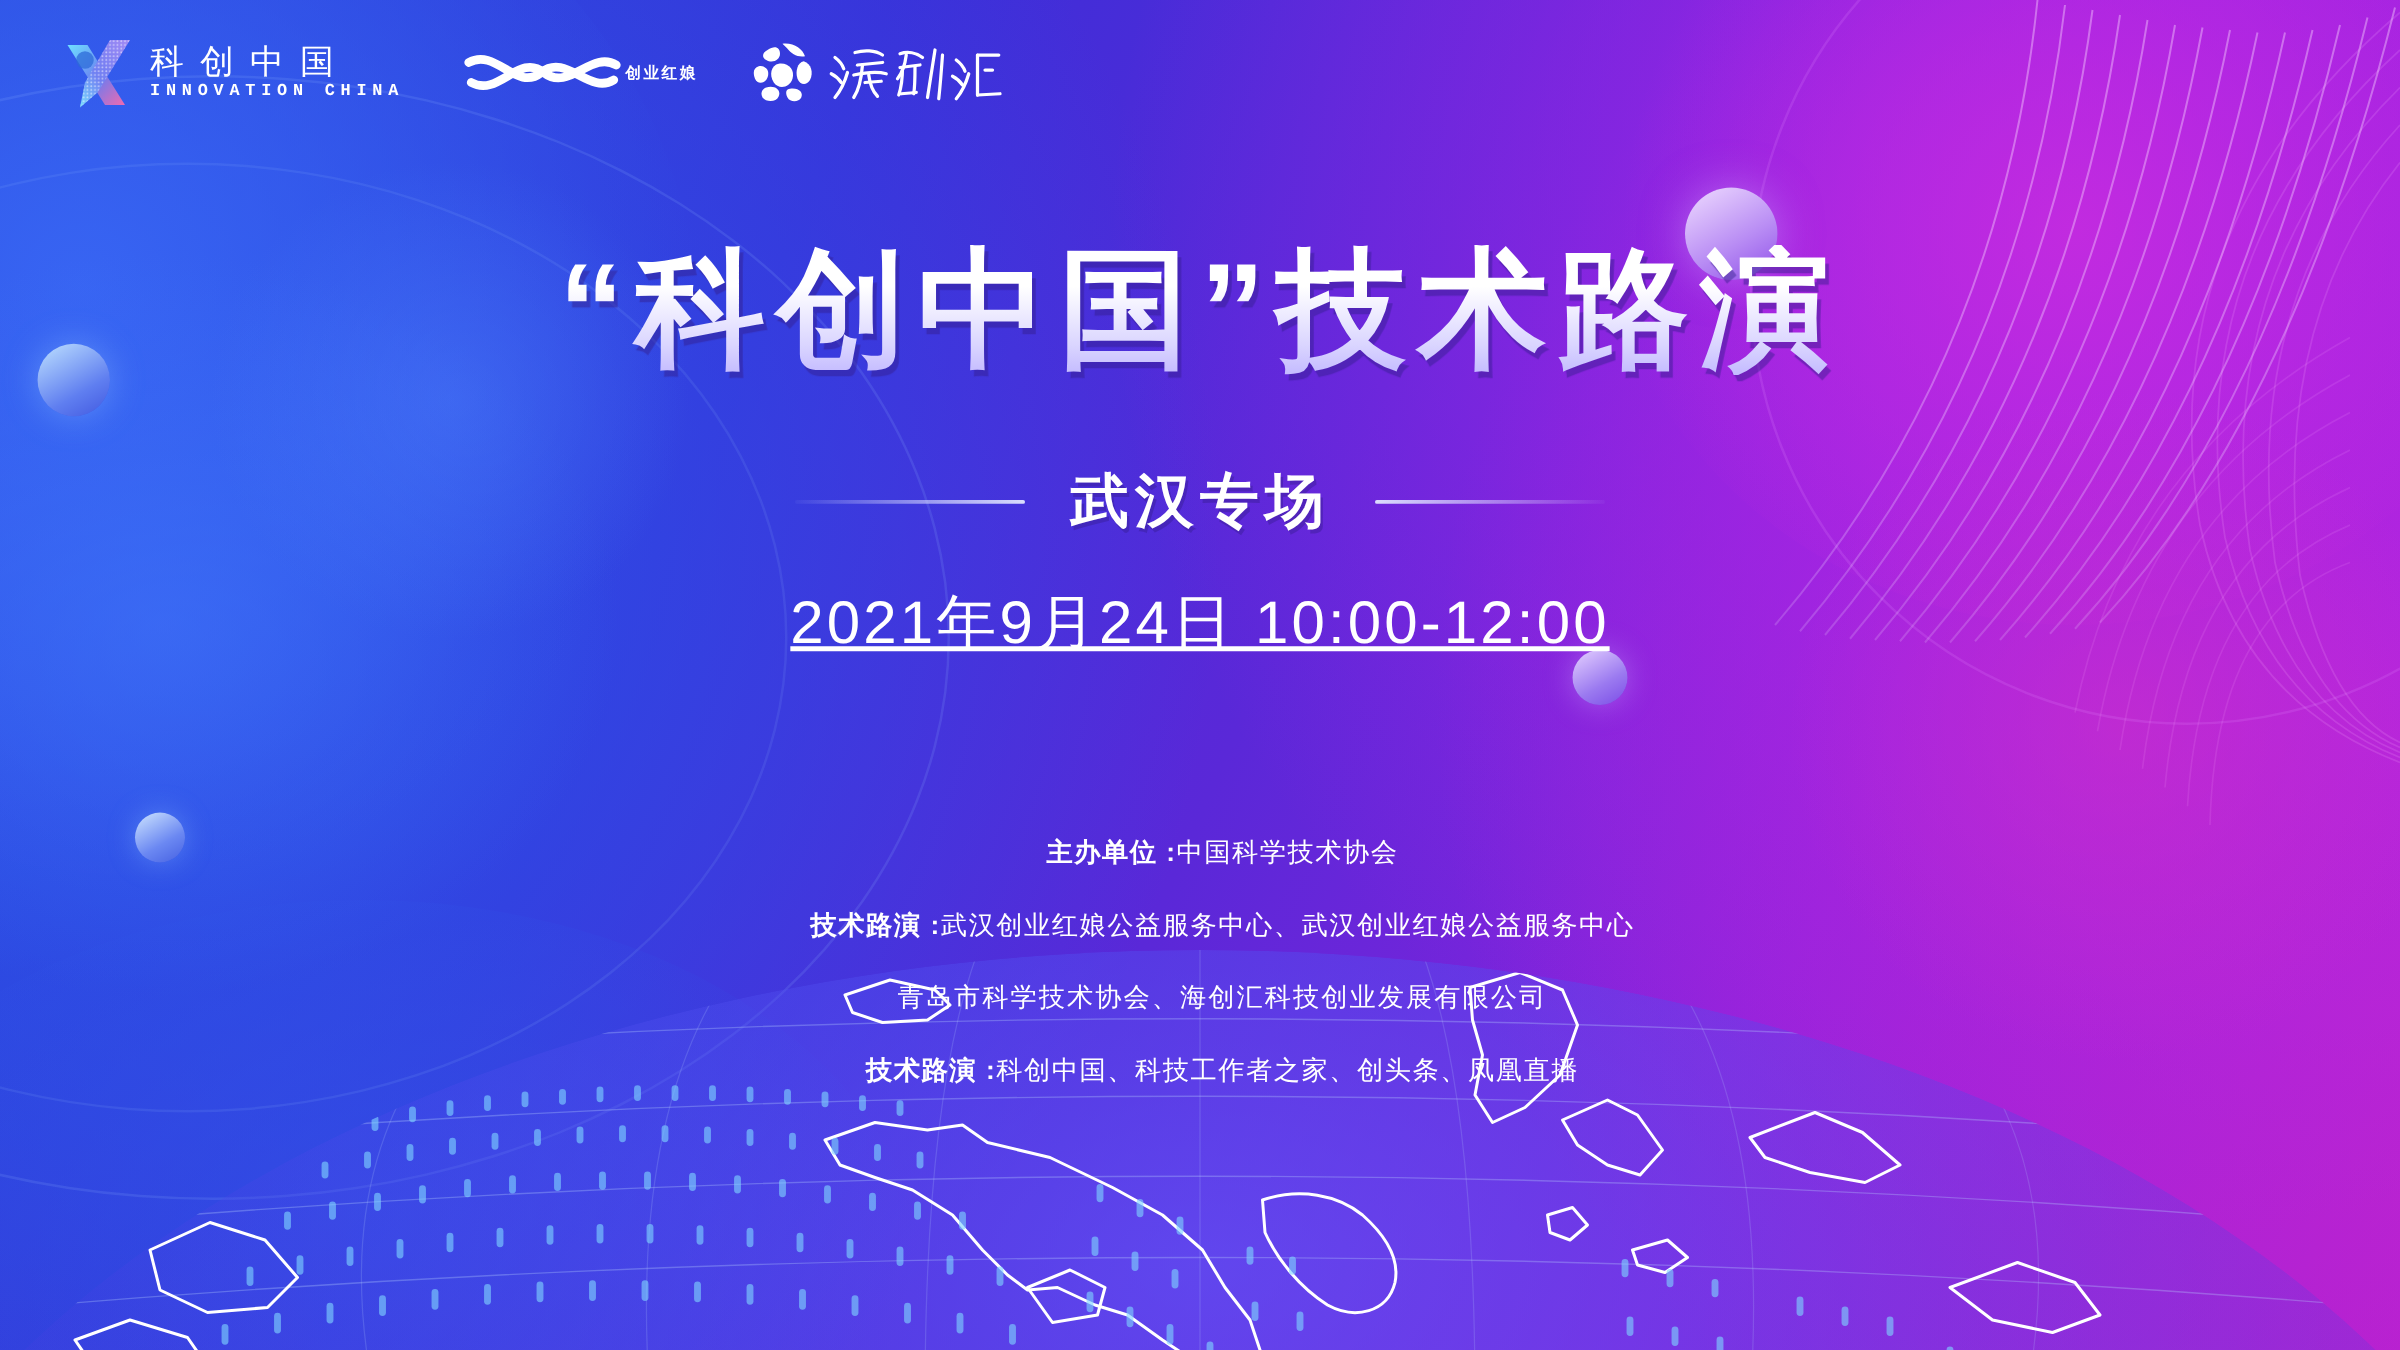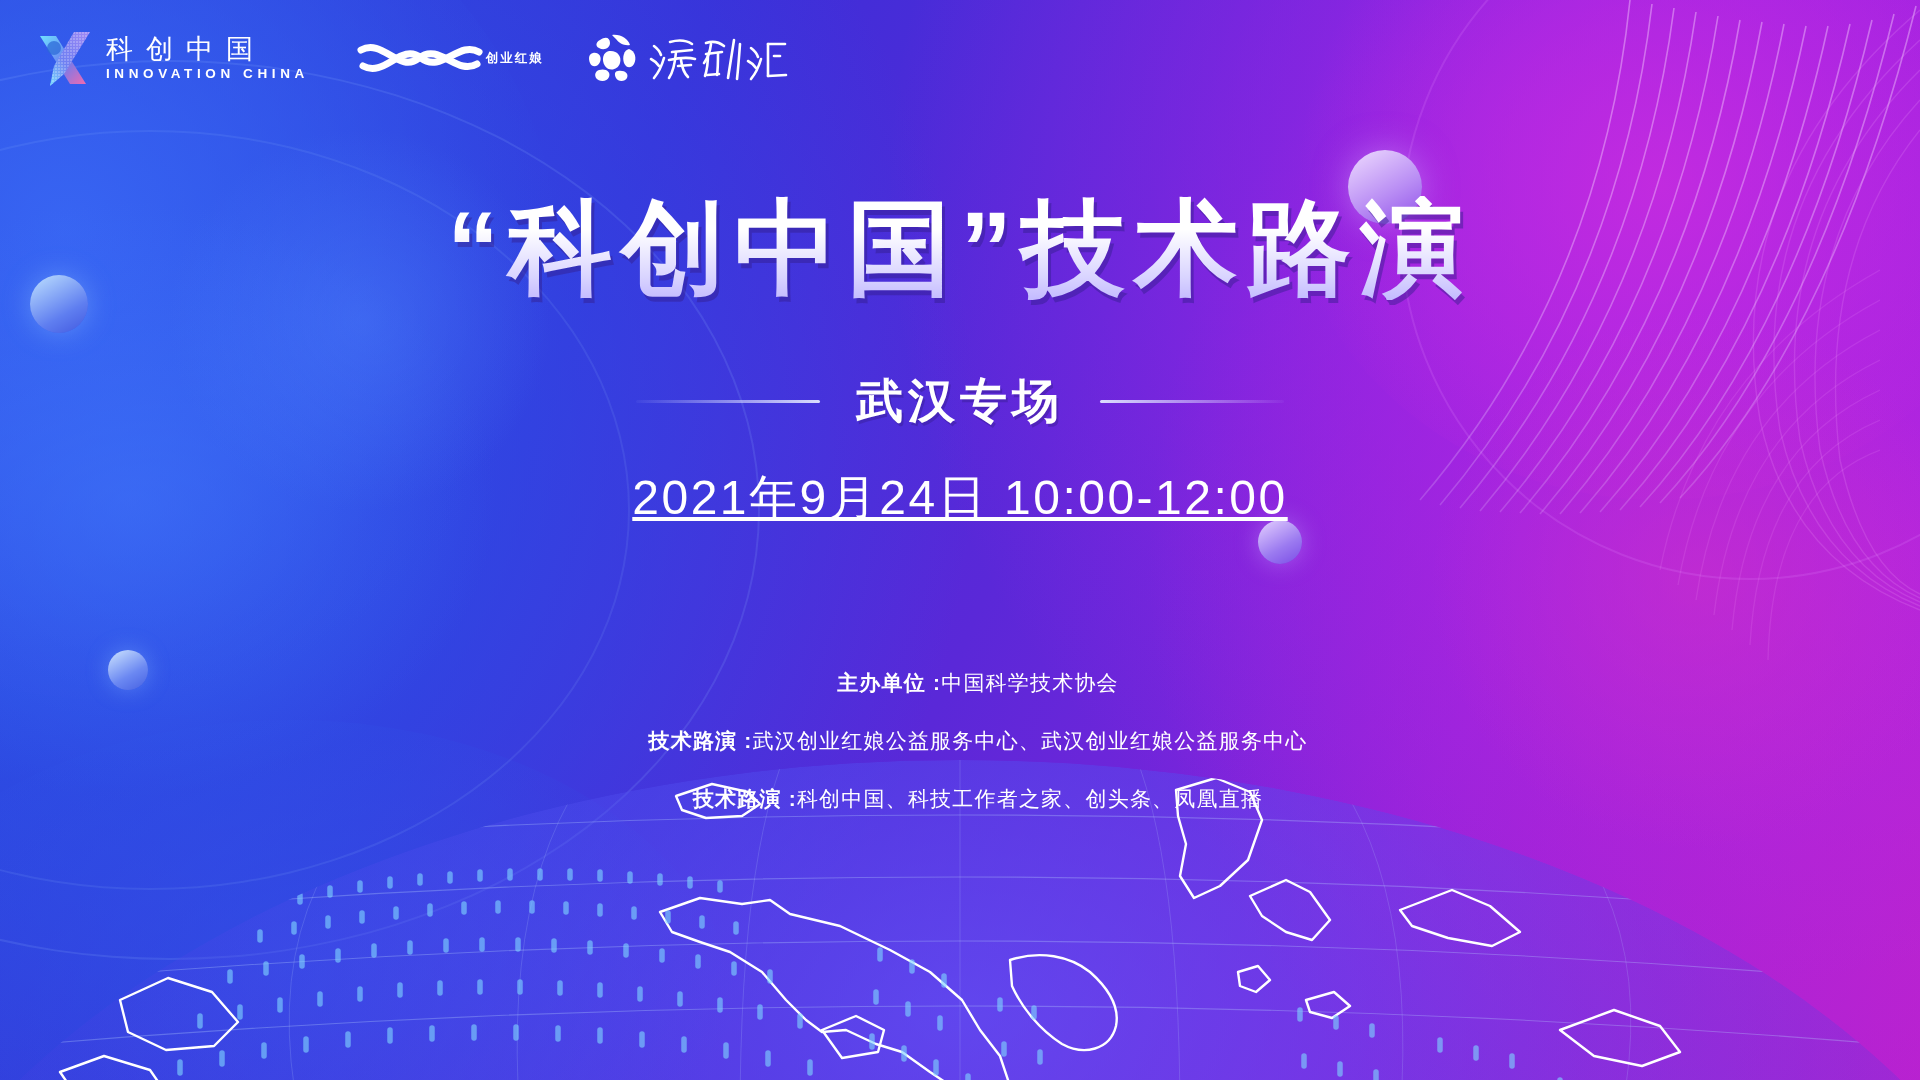--- a/index.html
+++ b/index.html
@@ -94,34 +94,34 @@
     background:linear-gradient(150deg,#efdcff,#b98df4 58%,#8e4fe8);
     box-shadow:0 0 34px rgba(210,160,255,.5);
   }
 
   .hatch-tr { right:0; top:-40px; width:620px; height:560px; opacity:.55; }
   .wave-tr  { right:0; top:0;    width:760px; height:620px; opacity:.5; }
   .fan-right{ right:40px; top:240px; width:520px; height:480px; opacity:.45; }
 
   
   .logo-bar {
-    position:absolute; left:34px; top:26px;
+    position:absolute; left:48px; top:26px;
     display:flex; align-items:center; gap:44px; z-index:20;
   }
   .logo { display:flex; align-items:center; }
   .logo-kcc { gap:10px; }
   .kcc-mark { width:62px; height:64px; flex:0 0 auto; }
   .kcc-text { display:flex; flex-direction:column; justify-content:center; }
   .kcc-cn {
     font-size:27px; letter-spacing:13px; color:#ffffff;
     font-weight:500; line-height:1.18; white-space:nowrap;
   }
   .kcc-en {
     font-size:13.5px; letter-spacing:4.6px; color:#ffffff;
-    font-weight:700; line-height:1.2; white-space:nowrap;
+    font-weight:700; line-height:1.2; white-space:nowrap;font-family:Liberation Mono, monospace;
   }
 
   .logo-hn { flex-direction:row; align-items:center; gap:1px; }
   .hn-mark { width:132px; height:48px; }
   .hn-cap {
     font-size:12.5px; letter-spacing:2px; color:#ffffff;
     font-weight:700; white-space:nowrap;
   }
 
   .logo-hch { gap:10px; align-items:center; }
@@ -361,20 +361,23 @@
 
     <div class="datetime">2021年9月24日 10:00-12:00</div>
 
     <div class="info">
       <div class="info-row">
         <span class="lbl">主办单位 :</span><span class="val">中国科学技术协会</span>
       </div>
       <div class="info-row">
         <span class="lbl">技术路演 :</span><span class="val">武汉创业红娘公益服务中心、武汉创业红娘公益服务中心</span>
       </div>
+      <div class="info-row indent">
+        <span class="lbl"></span><span class="val">青岛市科学技术协会、海创汇科技创业发展有限公司</span>
+      </div>
       <div class="info-row">
         <span class="lbl">技术路演 :</span><span class="val">科创中国、科技工作者之家、创头条、凤凰直播</span>
       </div>
     </div>
   </div>
 
   <div class="globe-wrap">
     <svg class="globe-svg" viewBox="0 0 1920 420">
       <defs>
         <clipPath id="globeClip">

